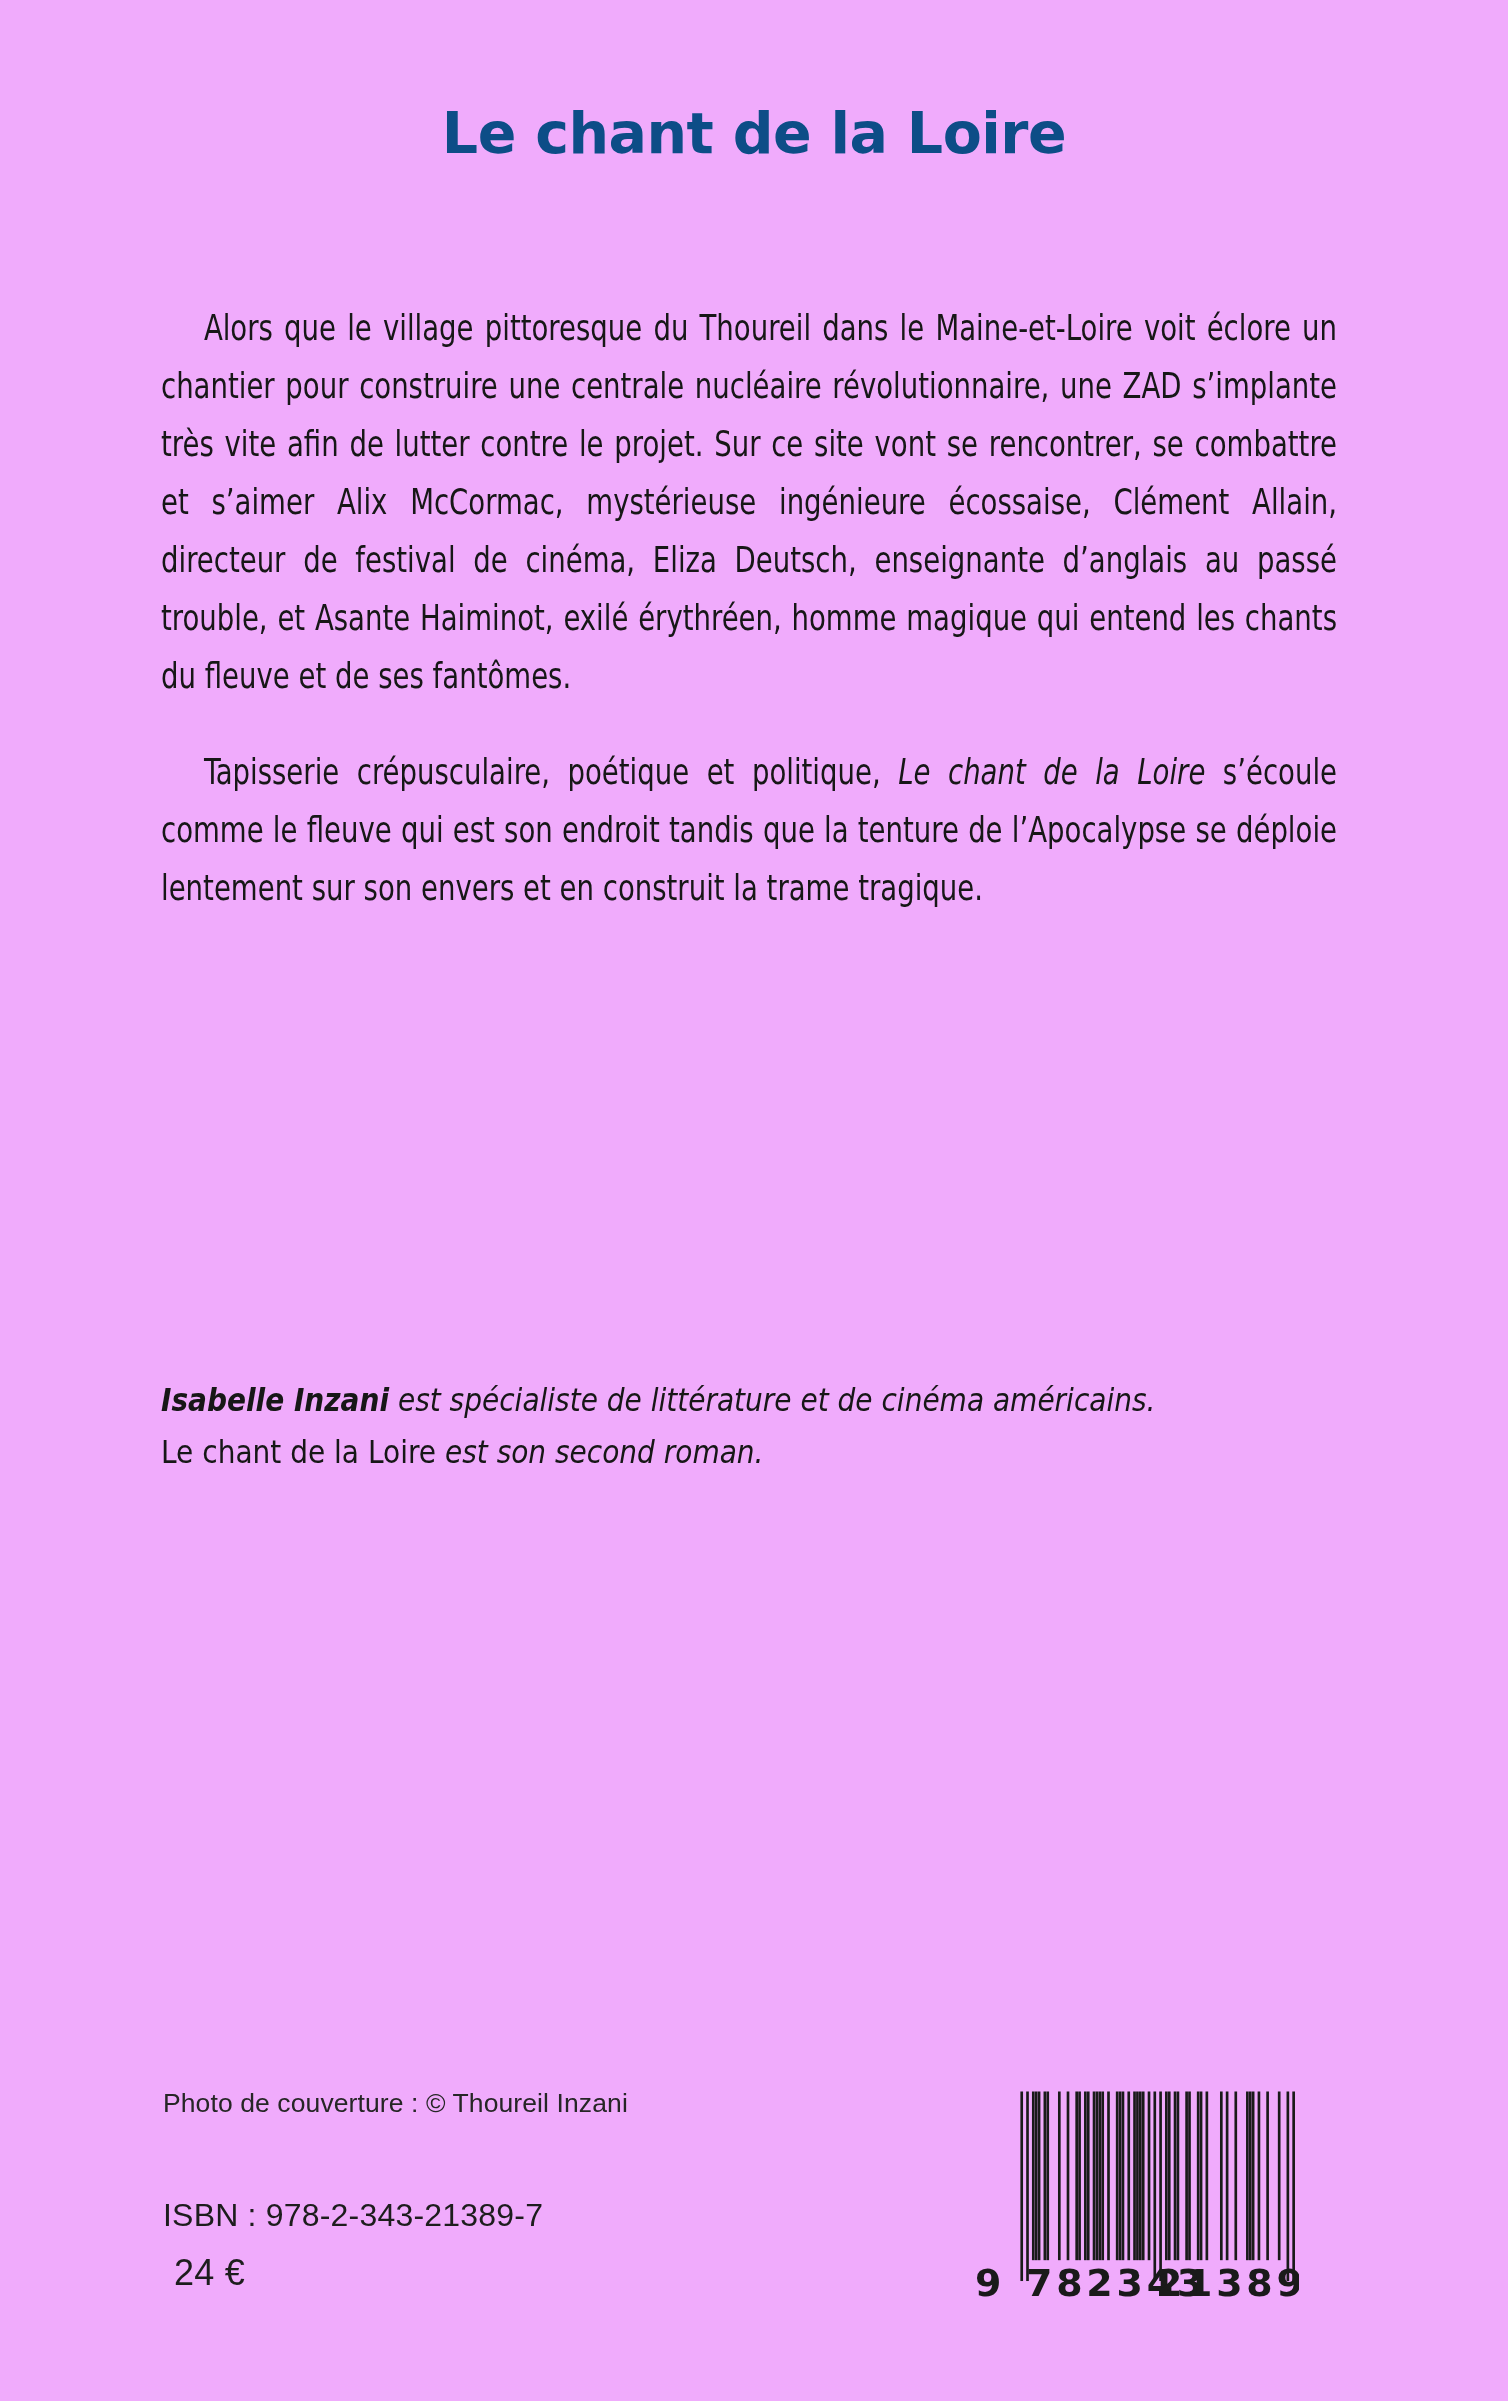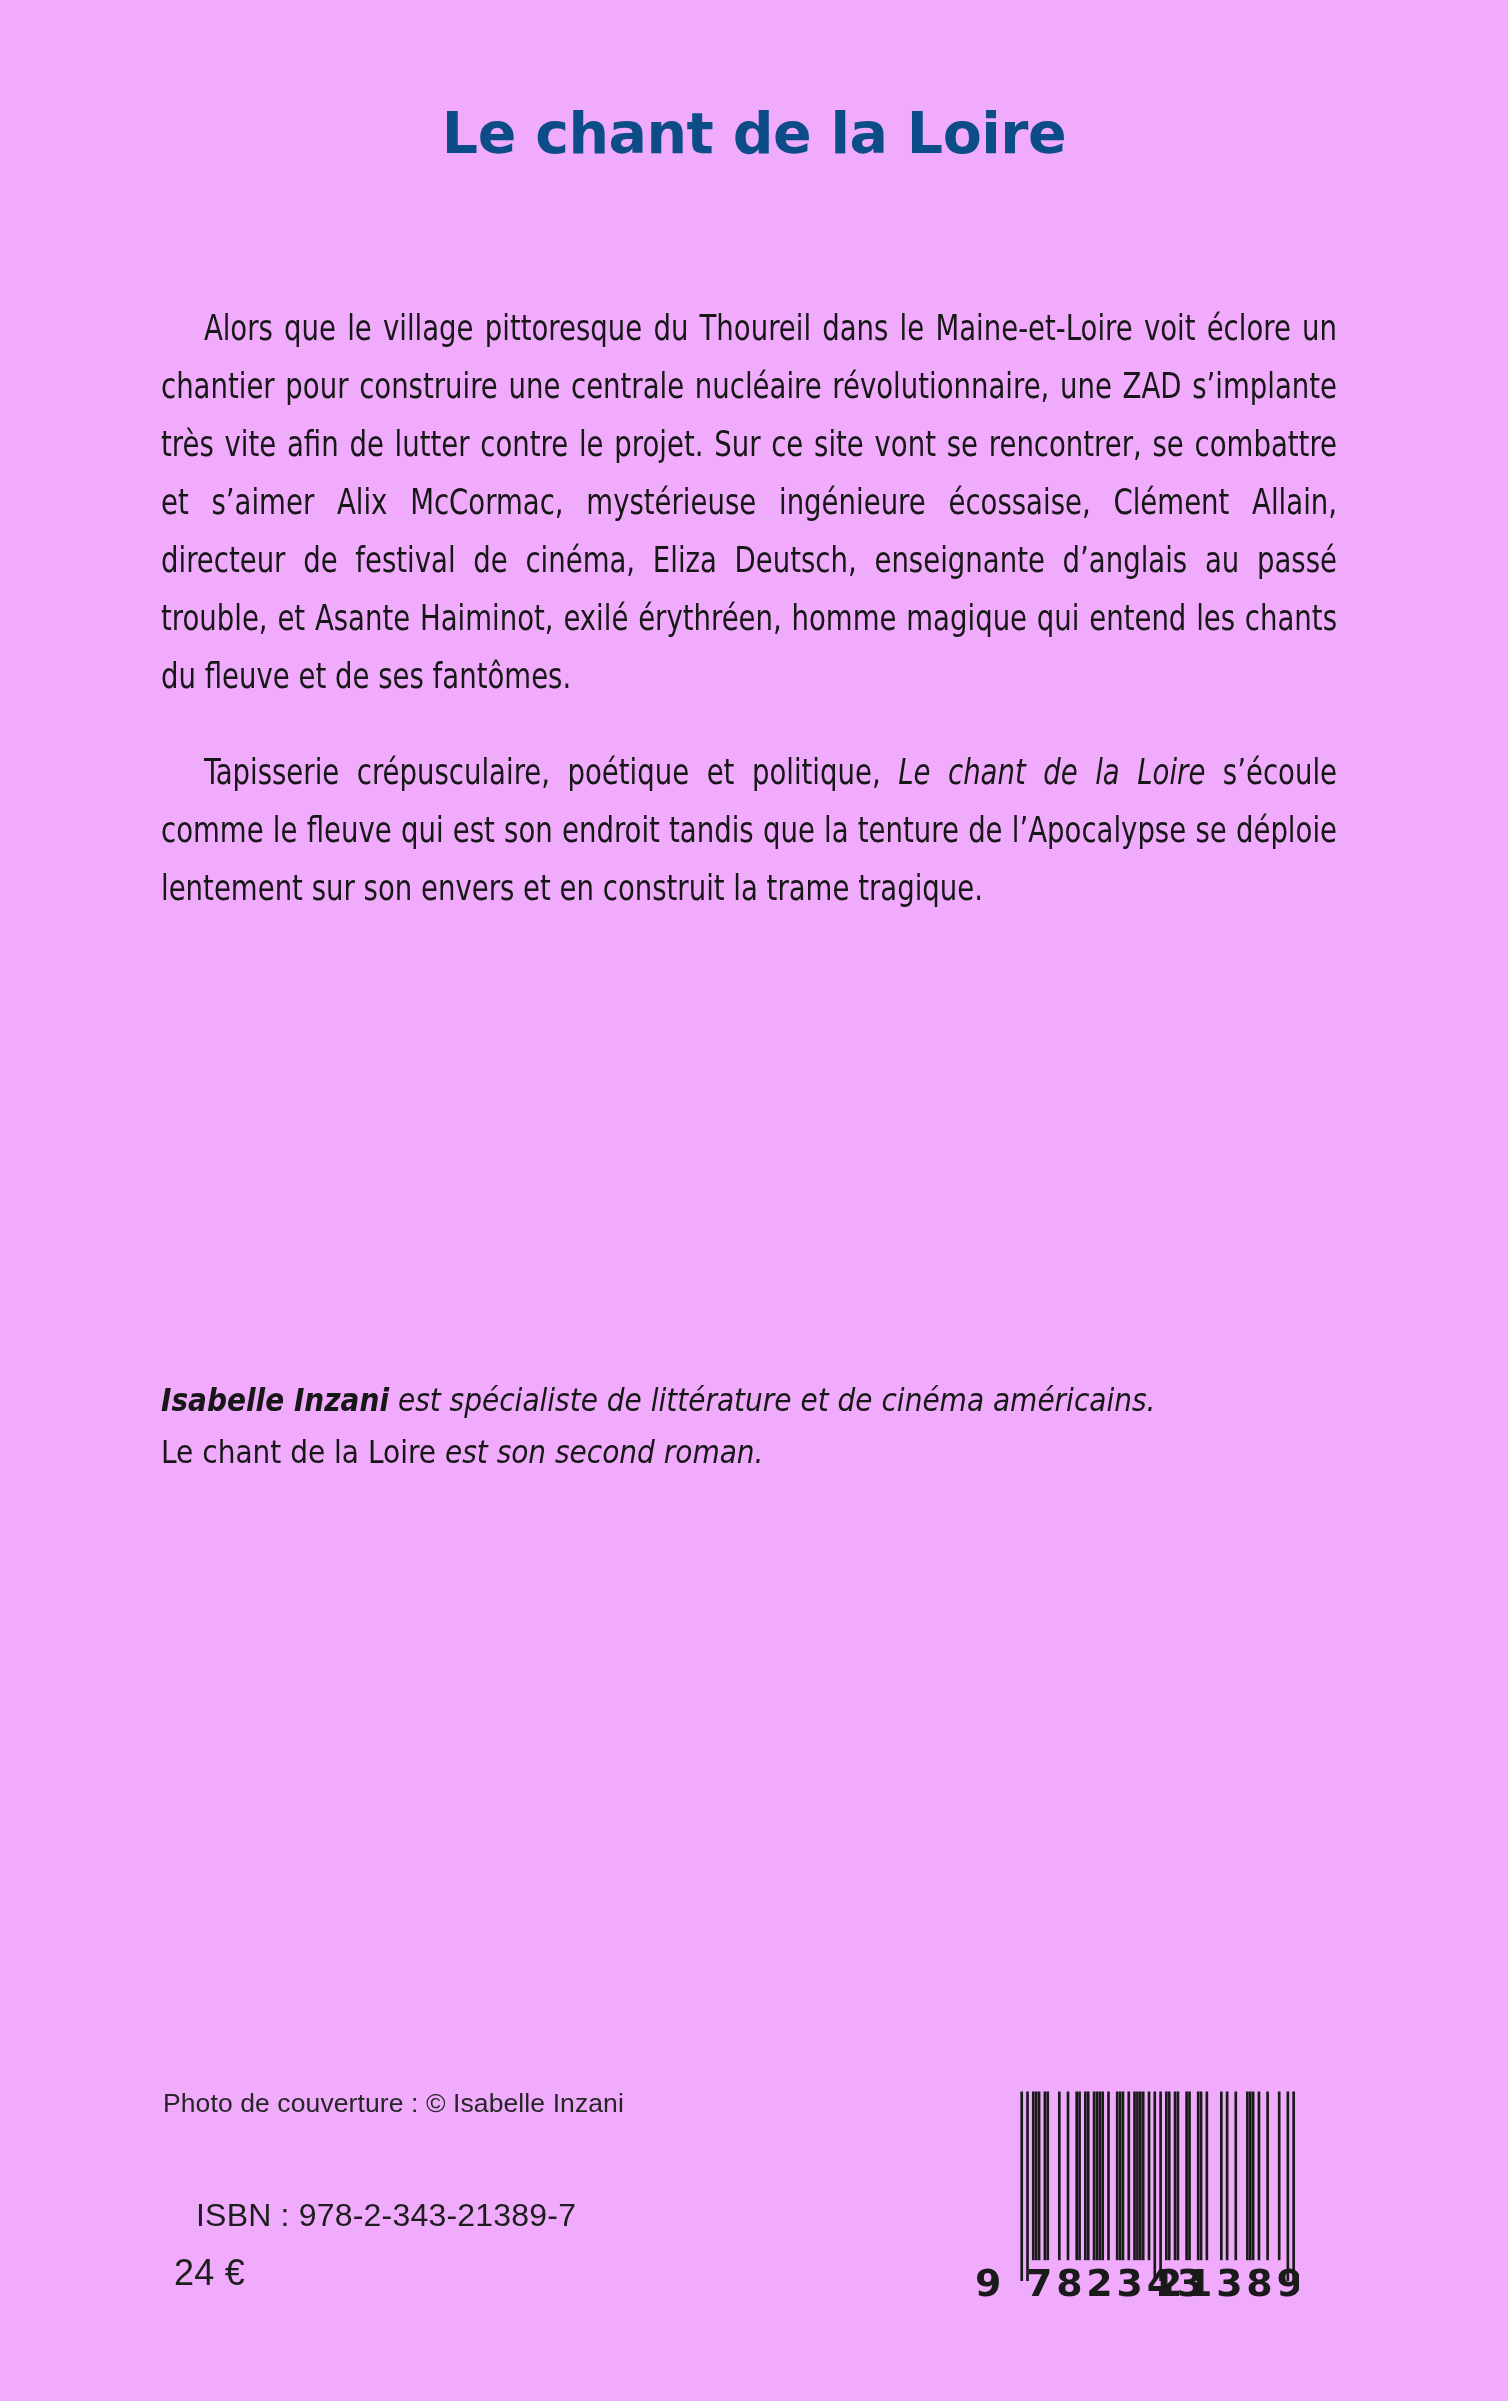--- a/index.html
+++ b/index.html
@@ -96,21 +96,20 @@
   }
   .isbn-line {
     position: absolute;
     left: 163px;
     top: 2197px;
     font-family: "Liberation Sans", "DejaVu Sans", sans-serif;
     font-size: 32px;
     color: #1d1d1d;
     white-space: nowrap;
     letter-spacing: 0.2px;
-    margin-left: 33px;
   }
   .price-line {
     position: absolute;
     left: 174px;
     top: 2252px;
     font-family: "Liberation Sans", "DejaVu Sans", sans-serif;
     font-size: 36px;
     color: #1d1d1d;
     white-space: nowrap;
     letter-spacing: 0.2px;
@@ -136,21 +135,21 @@
   <div class="blurb">
     <p><span>Alors que le village pittoresque du Thoureil dans le Maine-et-Loire voit éclore un chantier pour construire une centrale nucléaire révolutionnaire, une ZAD s’implante très vite afin de lutter contre le projet. Sur ce site vont se rencontrer, se combattre et s’aimer Alix McCormac, mystérieuse ingénieure écossaise, Clément Allain, directeur de festival de cinéma, Eliza Deutsch, enseignante d’anglais au passé trouble, et Asante Haiminot, exilé érythréen, homme magique qui entend les chants du fleuve et de ses fantômes.</span></p>
 
     <p class="last-line-left"><span>Tapisserie crépusculaire, poétique et politique, </span><em>Le chant de la Loire</em><span> s’écoule comme le fleuve qui est son endroit tandis que la tenture de l’Apocalypse se déploie lentement sur son envers et en construit la trame tragique.</span></p>
   </div>
 
   <div class="author-note">
     <span class="nm">Isabelle Inzani</span><span class="it"> est spécialiste de littérature et de cinéma américains.</span><br><span class="ro">Le chant de la Loire</span><span class="it"> est son second roman.</span>
   </div>
 
-  <div class="credit-photo">Photo de couverture : © Isabelle Inzani</div>
+  <div class="credit-photo">Photo de couverture : © Thoureil Inzani</div>
 
   <div class="isbn-line">ISBN : 978-2-343-21389-7</div>
 
   <div class="price-line">24 €</div>
 
   <div class="barcode-wrap">
     <svg class="barcode-svg" width="326" height="218" viewBox="0 0 344 230">
       <g id="bars" fill="#1a1a1a">
           <rect x="50.00" y="10" width="2.81" height="200"></rect>
           <rect x="56.11" y="10" width="2.81" height="200"></rect>

